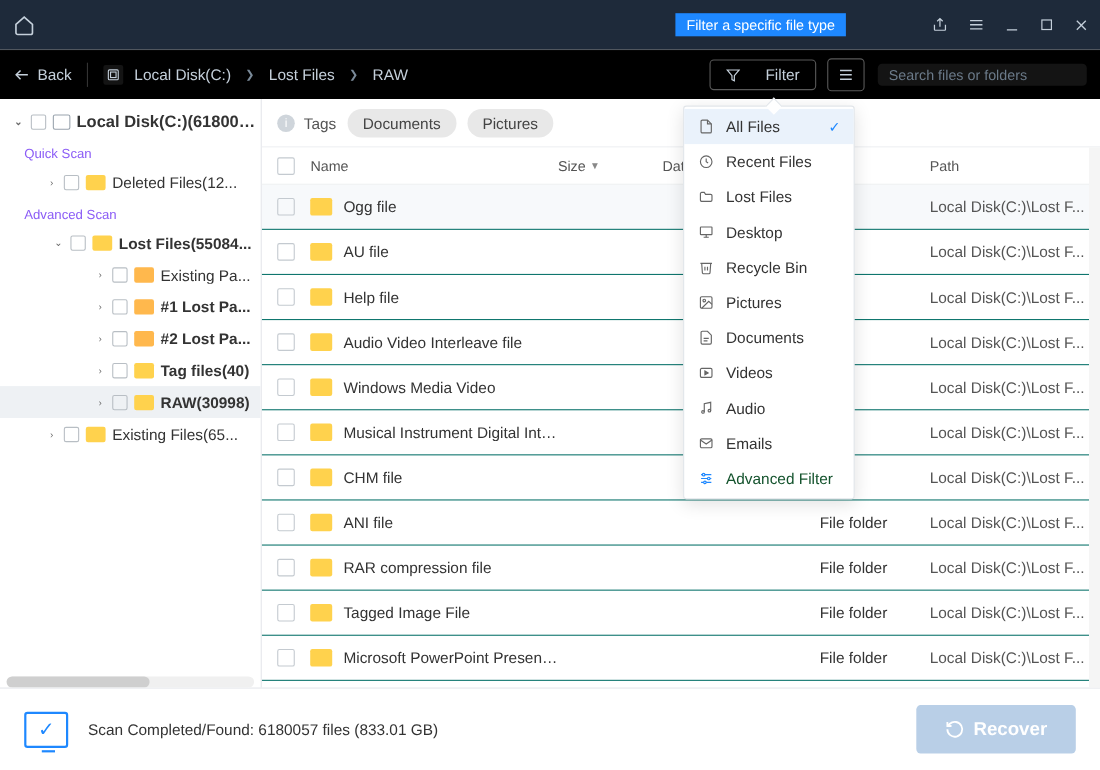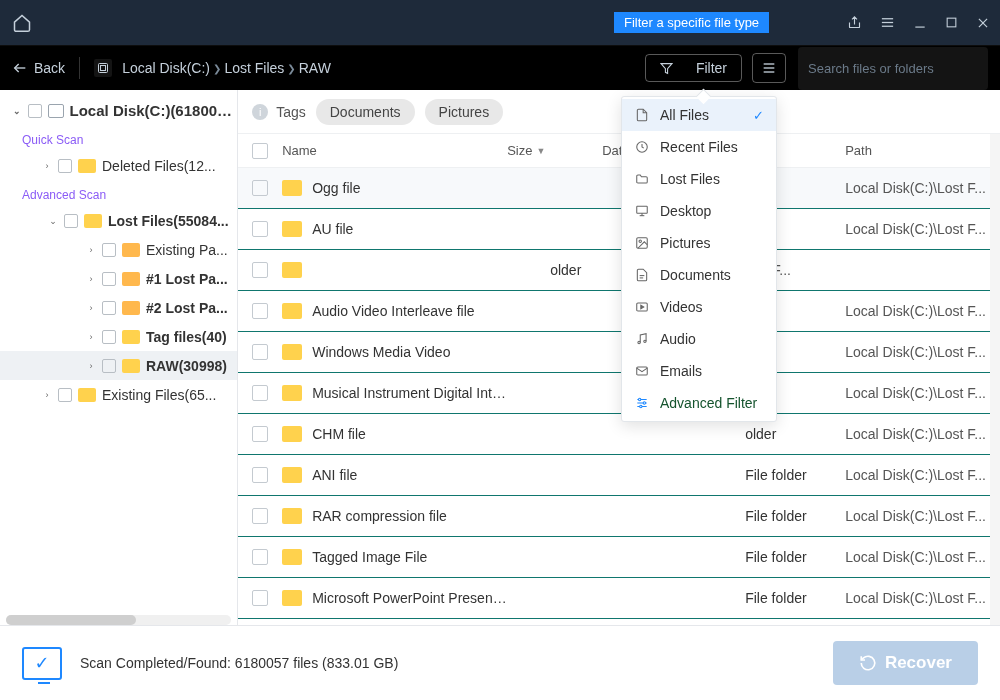--- a/index.html
+++ b/index.html
@@ -8,26 +8,26 @@
 .titlebar { height: 45px; background: #1e2a3a; display: flex; align-items: center; padding: 0 12px; color: #c5d0db; position: relative; }
 .titlebar .home-icon { width: 20px; height: 20px; }
 .titlebar .callout { position: absolute; left: 614px; top: 12px; background: #1e88ff; color: #fff; font-size: 13px; padding: 3px 10px; }
 .titlebar .win-controls { position: absolute; right: 10px; top: 0; height: 45px; display: flex; align-items: center; gap: 18px; }
 .titlebar .win-controls span { color: #c5d0db; cursor: pointer; }
 
 .toolbar { height: 45px; background: #000000; display: flex; align-items: center; padding: 0 12px; color: #c5d0db; border-top: 1px solid rgba(255,255,255,0.05); }
 .back-btn { display: flex; align-items: center; gap: 6px; cursor: pointer; font-size: 14px; }
 .toolbar .sep { width: 1px; height: 22px; background: rgba(255,255,255,0.2); margin: 0 14px; }
 .disk-icon { width: 18px; height: 18px; display: inline-flex; align-items: center; justify-content: center; background: rgba(255,255,255,0.08); border-radius: 2px; }
-.breadcrumb { display: flex; align-items: center; gap: 3px; font-size: 14px; }
+.breadcrumb { display: flex; align-items: center; gap: 13px; font-size: 14px; }
 .breadcrumb .chev { color: #7a8a99; font-size: 10px; }
 .toolbar .spacer { flex: 1; }
 .filter-btn { display: flex; align-items: center; gap: 23px; border: 1px solid rgba(255,255,255,0.35); border-radius: 4px; padding: 5px 14px; font-size: 14px; cursor: pointer; }
 .view-btn { width: 34px; height: 30px; border: 1px solid rgba(255,255,255,0.35); border-radius: 4px; display: flex; align-items: center; justify-content: center; margin-left: 10px; cursor: pointer; }
-.search-box { margin-left: 12px; width: 190px; height: 43px; background: rgba(255,255,255,0.08); border-radius: 4px; display: flex; align-items: center; padding: 0 10px; }
+.search-box { margin-left: 12px; width: 190px; height: 20px; background: rgba(255,255,255,0.08); border-radius: 4px; display: flex; align-items: center; padding: 0 10px; }
 .search-box input { flex: 1; background: transparent; border: none; outline: none; color: #c5d0db; font-size: 13px; }
 .search-box input::placeholder { color: #6b7a89; }
 
 .body-area { height: 535px; display: flex; background: #fff; }
 .sidebar { width: 243px; border-right: 1px solid #e5e7eb; overflow: hidden; position: relative; }
 .sidebar-inner { padding-top: 6px; }
 .tree-row { display: flex; align-items: center; height: 29px; font-size: 14px; color: #333; cursor: pointer; white-space: nowrap; overflow: hidden; text-overflow: ellipsis; padding-right: 4px; }
 .tree-row.root { padding-left: 10px; font-weight: 600; font-size: 15px; }
 .tree-row.d1 { padding-left: 40px; }
 .tree-row.d2 { padding-left: 46px; }
@@ -277,20 +277,21 @@
           <span class="fld"></span>
           <span class="fname">AU file</span>
           <span class="fsize"></span>
           <span class="fdate"></span>
           <span class="ftype">older</span>
           <span class="fpath">Local Disk(C:)\Lost F...</span>
         </div>
         <div class="file-row">
           <span class="cb"></span>
           <span class="fld"></span>
+          <span class="fname">Help file</span>
           <span class="fsize"></span>
           <span class="fdate"></span>
           <span class="ftype">older</span>
           <span class="fpath">Local Disk(C:)\Lost F...</span>
         </div>
         <div class="file-row">
           <span class="cb"></span>
           <span class="fld"></span>
           <span class="fname">Audio Video Interleave file</span>
           <span class="fsize"></span>
@@ -396,20 +397,30 @@
     </div>
     <div class="dd-item">
       <span class="dd-icon">
         <svg width="14" height="14" viewBox="0 0 24 24" fill="none" stroke="#666" stroke-width="1.8">
           <rect x="3" y="4" width="18" height="12" rx="1"></rect>
           <line x1="8" y1="20" x2="16" y2="20"></line>
           <line x1="12" y1="16" x2="12" y2="20"></line>
         </svg>
       </span>
       <span>Desktop</span>
+    </div>
+    <div class="dd-item">
+      <span class="dd-icon">
+        <svg width="14" height="14" viewBox="0 0 24 24" fill="none" stroke="#666" stroke-width="1.8">
+          <polyline points="3 6 5 6 21 6"></polyline>
+          <path d="M19 6l-1 14a2 2 0 0 1-2 2H8a2 2 0 0 1-2-2L5 6"></path>
+          <path d="M10 11v6M14 11v6"></path>
+        </svg>
+      </span>
+      <span>Recycle Bin</span>
     </div>
     <div class="dd-item">
       <span class="dd-icon">
         <svg width="14" height="14" viewBox="0 0 24 24" fill="none" stroke="#666" stroke-width="1.8">
           <rect x="3" y="3" width="18" height="18" rx="2"></rect>
           <circle cx="9" cy="9" r="2"></circle>
           <path d="M21 15l-5-5L5 21"></path>
         </svg>
       </span>
       <span>Pictures</span>

